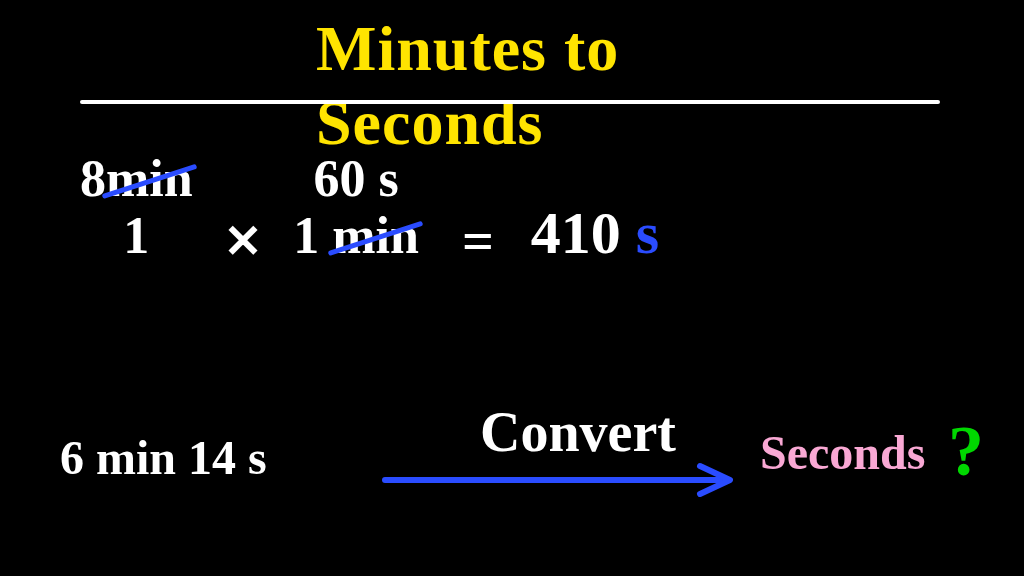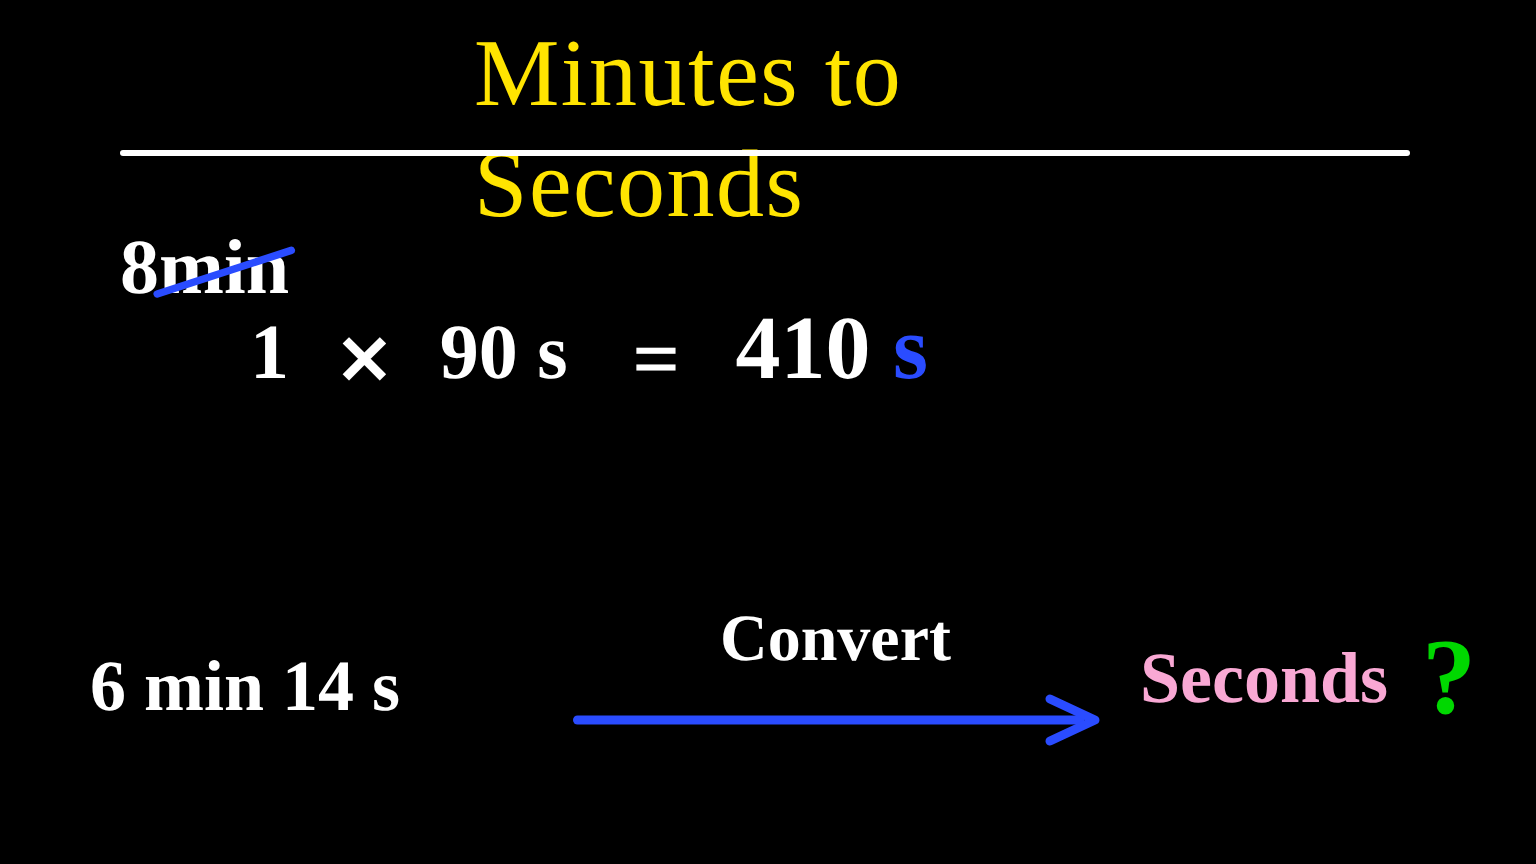--- a/index.html
+++ b/index.html
@@ -11,21 +11,21 @@
     font-family: 'Comic Sans MS', 'Segoe Script', cursive;
     overflow: hidden;
   }
   .title {
     position: absolute;
     top: 12px;
     left: 50%;
     transform: translateX(-50%);
     color: #ffe400;
     font-size: 64px;
-    font-weight: normal;
+    font-weight: bold;
     letter-spacing: 1px;
     margin-left: 40px;
   }
   .title-underline {
     position: absolute;
     top: 100px;
     left: 80px;
     width: 860px;
     height: 4px;
     background: #fff;
@@ -33,21 +33,21 @@
   }
   
   .eq {
     position: absolute;
     color: #fff;
     font-size: 52px;
     font-weight: bold;
   }
   .frac {
     display: inline-block;
-    text-align: right;
+    text-align: center;
     position: relative;
   }
   .frac .num, .frac .den {
     display: block;
     line-height: 1.1;
   }
   .frac .bar {
     height: 6px;
     background: #ff1a1a;
     border-radius: 3px;
@@ -81,21 +81,21 @@
     vertical-align: middle;
   }
   .result-s {
     color: #2a4cff;
   }
   .convert-label {
     position: absolute;
     top: 400px;
     left: 480px;
     color: #fff;
-    font-size: 44px;
+    font-size: 56px;
     font-weight: bold;
   }
   .arrow {
     position: absolute;
     top: 460px;
     left: 380px;
   }
   .qmark {
     position: absolute;
     top: 410px;
@@ -131,23 +131,26 @@
   <span class="frac">
     <span class="num">
       <span>8</span><span class="strike">min</span>
     </span>
     <span class="bar" style="width:150px;"></span>
     <span class="den">1</span>
   </span>
   <span class="times">✕</span>
   <span class="frac">
     <span class="num">
-      <span>90</span> <span>s</span>
+      <span>60</span> <span>s</span>
     </span>
     <span class="bar" style="width:150px;"></span>
+    <span class="den">
+      <span>1</span> <span class="strike">min</span>
+    </span>
   </span>
   <span class="equals">=</span>
   <span style="font-size:60px;">
     <span>410</span> <span class="result-s">s</span>
   </span>
 </div>
 
 <div class="input-time">6 min  14 s</div>
 
 <div class="convert-label">Convert</div>

